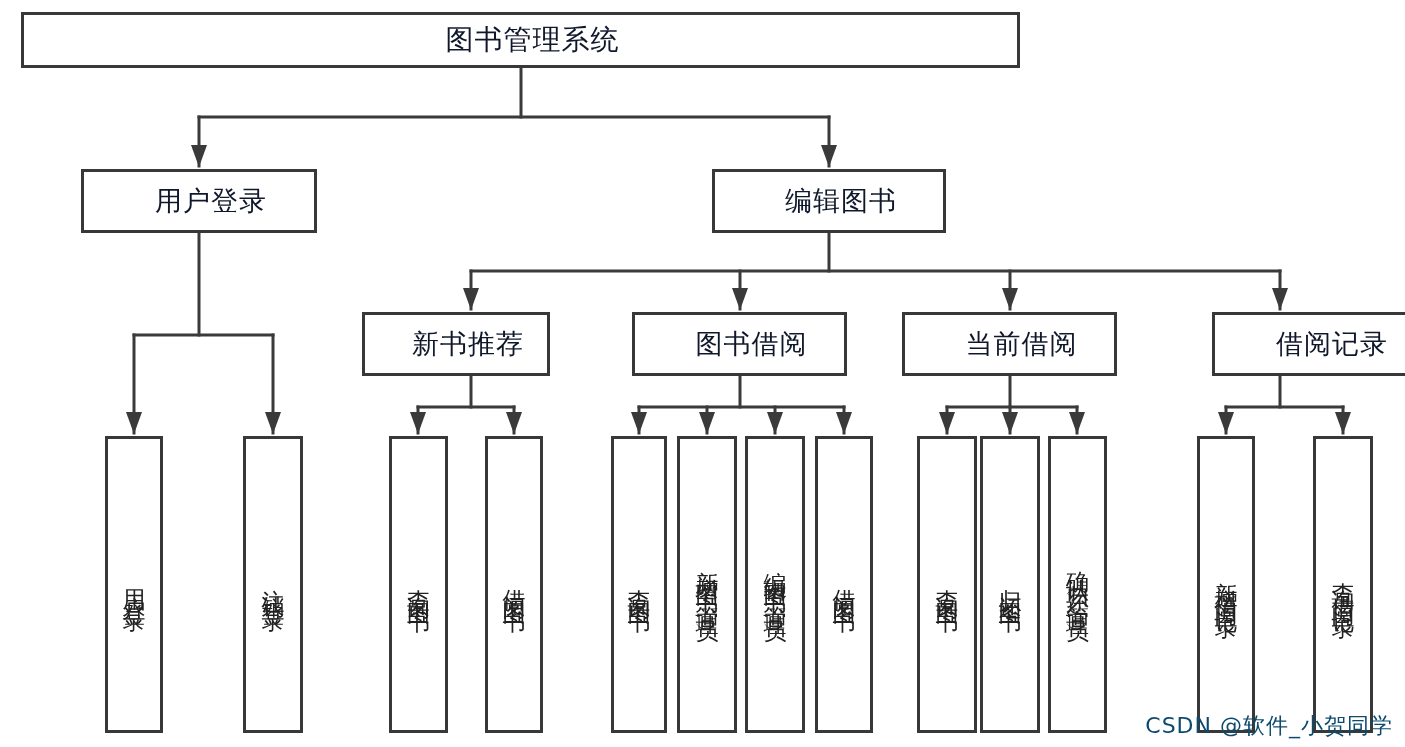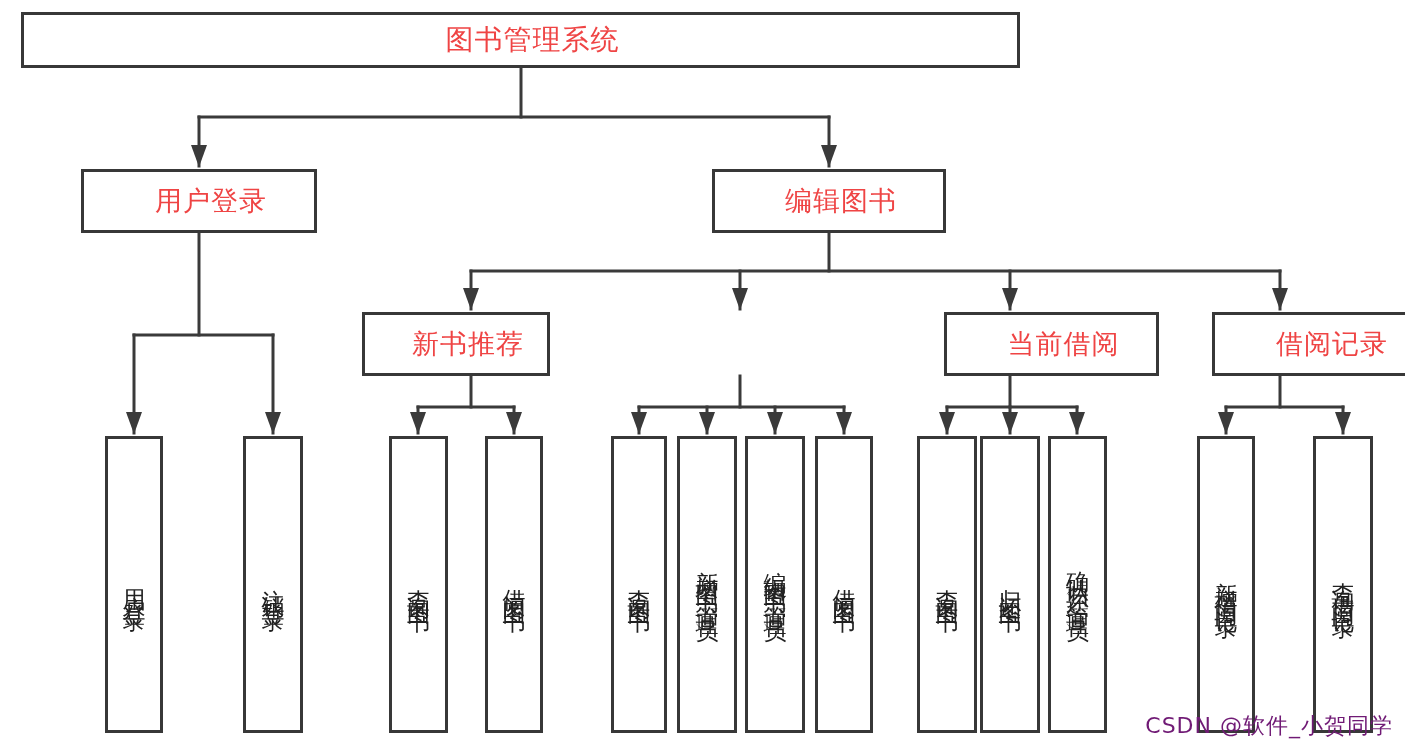--- a/index.html
+++ b/index.html
@@ -17,32 +17,32 @@
     width: 1405px; height: 747px;
   }
   .hbox {
     position: absolute;
     border: 3px solid #383838;
     background: #ffffff;
     display: flex;
     align-items: center;
     justify-content: center;
     box-sizing: border-box;
-    color: #ef4444;
+    color: #0f172a;
     font-size: 27px;
     letter-spacing: 1px;
     white-space: nowrap;
     padding-left: 24px;
   }
   .root-box   { left: 21px;   top: 12px;  width: 999px; height: 56px; font-size: 28px; }
   .lvl1-a     { left: 81px;   top: 169px; width: 236px; height: 64px; }
   .lvl1-b     { left: 712px;  top: 169px; width: 234px; height: 64px; }
   .lvl2-a     { left: 362px;  top: 312px; width: 188px; height: 64px; }
   .lvl2-b     { left: 632px;  top: 312px; width: 215px; height: 64px; }
-  .lvl2-c     { left: 944px;  top: 312px; width: 215px; height: 64px; }
+  .lvl2-c     { left: 902px;  top: 312px; width: 215px; height: 64px; }
   .lvl2-d     { left: 1172px; top: 312px; width: 216px; height: 64px; margin-left: 40px; }
   .vbox {
     position: absolute;
     top: 436px;
     height: 297px;
     border: 3px solid #383838;
     background: #ffffff;
     display: flex;
     align-items: center;
     justify-content: center;
@@ -67,21 +67,21 @@
   .leaf9  { left: 917px;  width: 60px; }
   .leaf10 { left: 980px;  width: 60px; }
   .leaf11 { left: 1048px; width: 59px; }
   .leaf12 { left: 1197px; width: 58px; }
   .leaf13 { left: 1313px; width: 60px; }
   .watermark {
     position: absolute;
     right: 12px;
     bottom: 6px;
     font-size: 22px;
-    color: #701a75;
+    color: #0c4a6e;
     letter-spacing: 1px;
     white-space: nowrap;
   }
 </style>
 </head>
 <body>
 
 <div class="stage">
 
   <svg class="connectors" viewBox="0 0 1405 747" xmlns="http://www.w3.org/2000/svg">
@@ -155,20 +155,23 @@
   <div class="hbox lvl1-a">
     <span>用户登录</span>
   </div>
   <div class="hbox lvl1-b">
     <span>编辑图书</span>
   </div>
 
   <div class="hbox lvl2-a">
     <span>新书推荐</span>
   </div>
+  <div class="hbox lvl2-b">
+    <span>图书借阅</span>
+  </div>
   <div class="hbox lvl2-c">
     <span>当前借阅</span>
   </div>
   <div class="hbox lvl2-d">
     <span>借阅记录</span>
   </div>
 
   <div class="vbox leaf1">
     <span>用户登录</span>
   </div>

